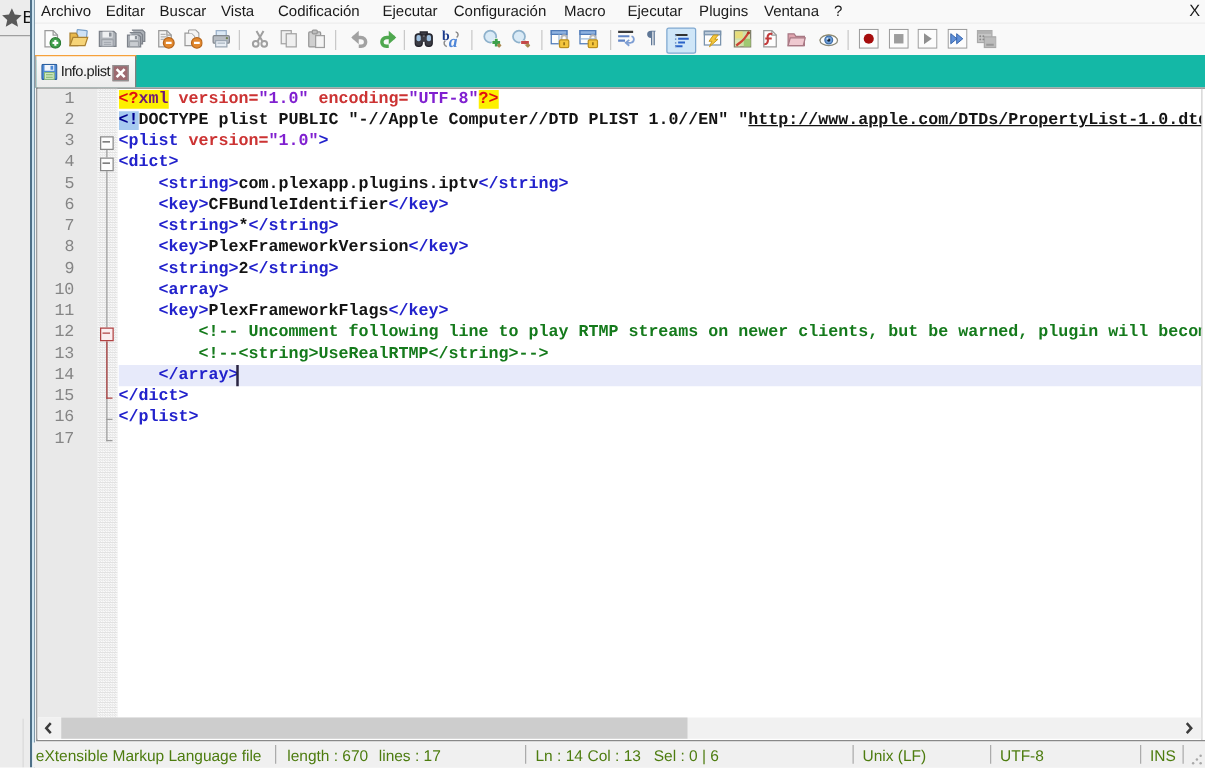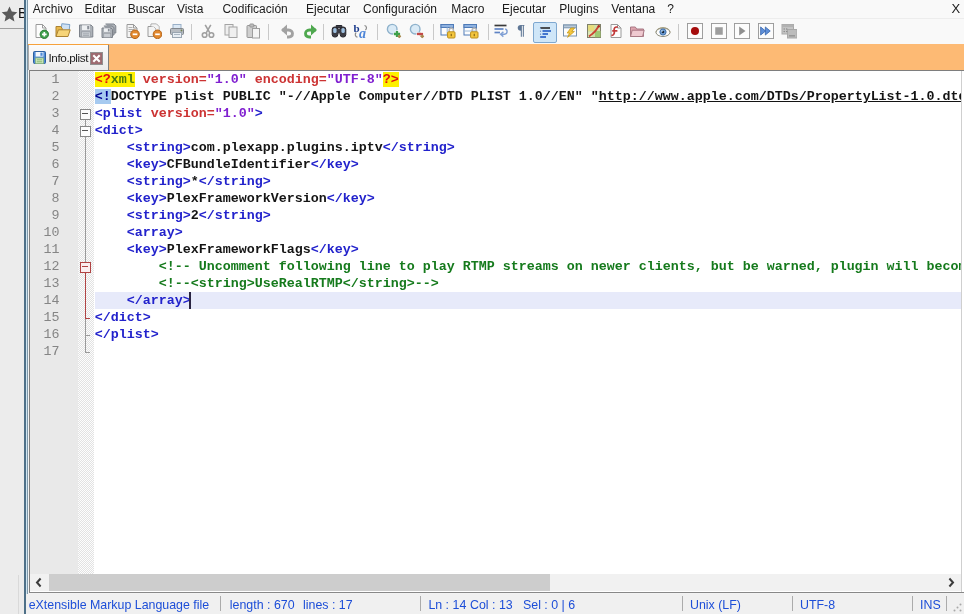--- a/index.html
+++ b/index.html
@@ -6,21 +6,21 @@
        background:#ececec;font-family:"Liberation Sans",sans-serif;}
   .abs{position:absolute;}
   #win{left:24px;top:0;width:940px;height:606px;background:#f2f2f2;}
   #wborder{left:0;top:0;width:4px;height:614px;
     background:linear-gradient(to right,#4e7088 0 38%,#cfe5f1 38% 72%,#8199a9 72% 100%);}
   #menubar{left:4px;top:0;width:936px;height:18px;background:#f9f9f9;font-size:12px;color:#1a1a1a;}
   #menubar span{position:absolute;top:2px;}
   #toolbar{left:4px;top:18px;width:936px;height:26px;background:#f9f9f9;border-top:1px solid #ededed;}
   .tsep{position:absolute;top:5px;width:1px;height:16px;background:#c9c9c9;}
   .ticon{position:absolute;top:4px;width:16px;height:16px;}
-  #tabbar{left:4px;top:44px;width:936px;height:25.5px;background:#fdba74;}
+  #tabbar{left:4px;top:44px;width:936px;height:25.5px;background:#14b8a6;}
   #tab{position:absolute;left:0px;top:0.5px;width:79px;height:25px;background:linear-gradient(#fbfbfb,#ebebeb);
       border-left:1px solid #a9a9a9;border-right:1px solid #7f7f7f;}
   #taborange{position:absolute;left:0px;top:0;width:80.5px;height:3.5px;background:#f6a13b;}
   #editor{left:5px;top:69.5px;width:935px;height:521.5px;background:#fff;
      border-top:1.5px solid #7e7e7e;border-left:1px solid #7e7e7e;border-bottom:1.5px solid #888;}
   #nummargin{left:0;top:0;width:47.5px;height:503.5px;background:#e9e9e9;}
   #foldmargin{left:47.5px;top:0;width:16.5px;height:503.5px;
      background-image:conic-gradient(#fdfdfd 25%,#e2e2e2 0 50%,#fdfdfd 0 75%,#e2e2e2 0);
      background-size:2px 2px;}
   #erightb{left:930.5px;top:0;width:1px;height:521px;background:#cfcfcf;}
@@ -40,21 +40,21 @@
   #cline{left:64.8px;top:221.5px;width:866px;height:17px;background:#e7eafa;}
   #caret{left:158.9px;top:221.5px;width:1.8px;height:17px;background:#2a2442;z-index:3;}
   .fbox{position:absolute;left:49.5px;z-index:3;width:9px;height:9px;background:#fdfdfd;
      border:1px solid #888;}
   .fbox i{position:absolute;left:1.5px;top:3px;width:6px;height:1.5px;background:#555;display:block;}
   .fline{position:absolute;left:54.5px;width:1.5px;background:#9a9a9a;}
   .ftick{position:absolute;left:54.5px;width:5px;height:1.5px;background:#9a9a9a;}
   #hscroll{left:0px;top:503.5px;width:930.5px;height:17px;background:#f1f1f1;}
   #hthumb{position:absolute;left:19px;top:0;width:501px;height:17px;background:#cdcdcd;}
   #status{left:2px;top:594px;width:938px;height:20px;background:#f0f0f0;
-     font-size:12.4px;color:#1d4ed8;}
+     font-size:12.4px;color:#4d7c0f;}
   #status span{position:absolute;top:4px;}
   .sdiv{position:absolute;top:2px;width:1px;height:15px;background:#ababab;}
 </style></head>
 <body>
  <svg class="abs" style="left:1px;top:6px" width="17" height="17" viewBox="0 0 17 17">
    <path d="M8.5 0.5 L10.8 5.6 16.3 6.2 12.2 9.9 13.4 15.4 8.5 12.6 3.6 15.4 4.8 9.9 0.7 6.2 6.2 5.6 Z" fill="#595959"></path>
  </svg>
  <div class="abs" style="left:18px;top:5px;font-size:14px;color:#111;">B</div>
  <div class="abs" style="left:0;top:28px;width:24px;height:1px;background:#9f9f9f;"></div>
  <div class="abs" style="left:17.5px;top:575px;width:1.5px;height:39px;background:#d9d9d9;"></div>
@@ -306,21 +306,21 @@
 9
 10
 11
 12
 13
 14
 15
 16
 17</div>
     <div id="code">
-        <div><span class="y"><span class="decl">&lt;?</span><span style="color:#4d7c0f">xml</span></span> <span class="at">version=</span><span class="st">"1.0"</span> <span class="at">encoding=</span><span class="st">"UTF-8"</span><span class="y decl">?&gt;</span></div>
+        <div><span class="y"><span class="decl">&lt;?</span><span style="color:#701a75">xml</span></span> <span class="at">version=</span><span class="st">"1.0"</span> <span class="at">encoding=</span><span class="st">"UTF-8"</span><span class="y decl">?&gt;</span></div>
 <div><span class="sg">&lt;!</span>DOCTYPE plist PUBLIC "-//Apple Computer//DTD PLIST 1.0//EN" "<span class="url">http://www.apple.com/DTDs/PropertyList-1.0.dtd</span>"&gt;</div>
 <div><span class="tg">&lt;plist</span> <span class="at">version=</span><span class="st">"1.0"</span><span class="tg">&gt;</span></div>
 <div><span class="tg">&lt;dict&gt;</span></div>
 <div>    <span class="tg">&lt;string&gt;</span>com.plexapp.plugins.iptv<span class="tg">&lt;/string&gt;</span></div>
 <div>    <span class="tg">&lt;key&gt;</span>CFBundleIdentifier<span class="tg">&lt;/key&gt;</span></div>
 <div>    <span class="tg">&lt;string&gt;</span>*<span class="tg">&lt;/string&gt;</span></div>
 <div>    <span class="tg">&lt;key&gt;</span>PlexFrameworkVersion<span class="tg">&lt;/key&gt;</span></div>
 <div>    <span class="tg">&lt;string&gt;</span>2<span class="tg">&lt;/string&gt;</span></div>
 <div>    <span class="tg">&lt;array&gt;</span></div>
 <div>    <span class="tg">&lt;key&gt;</span>PlexFrameworkFlags<span class="tg">&lt;/key&gt;</span></div>

